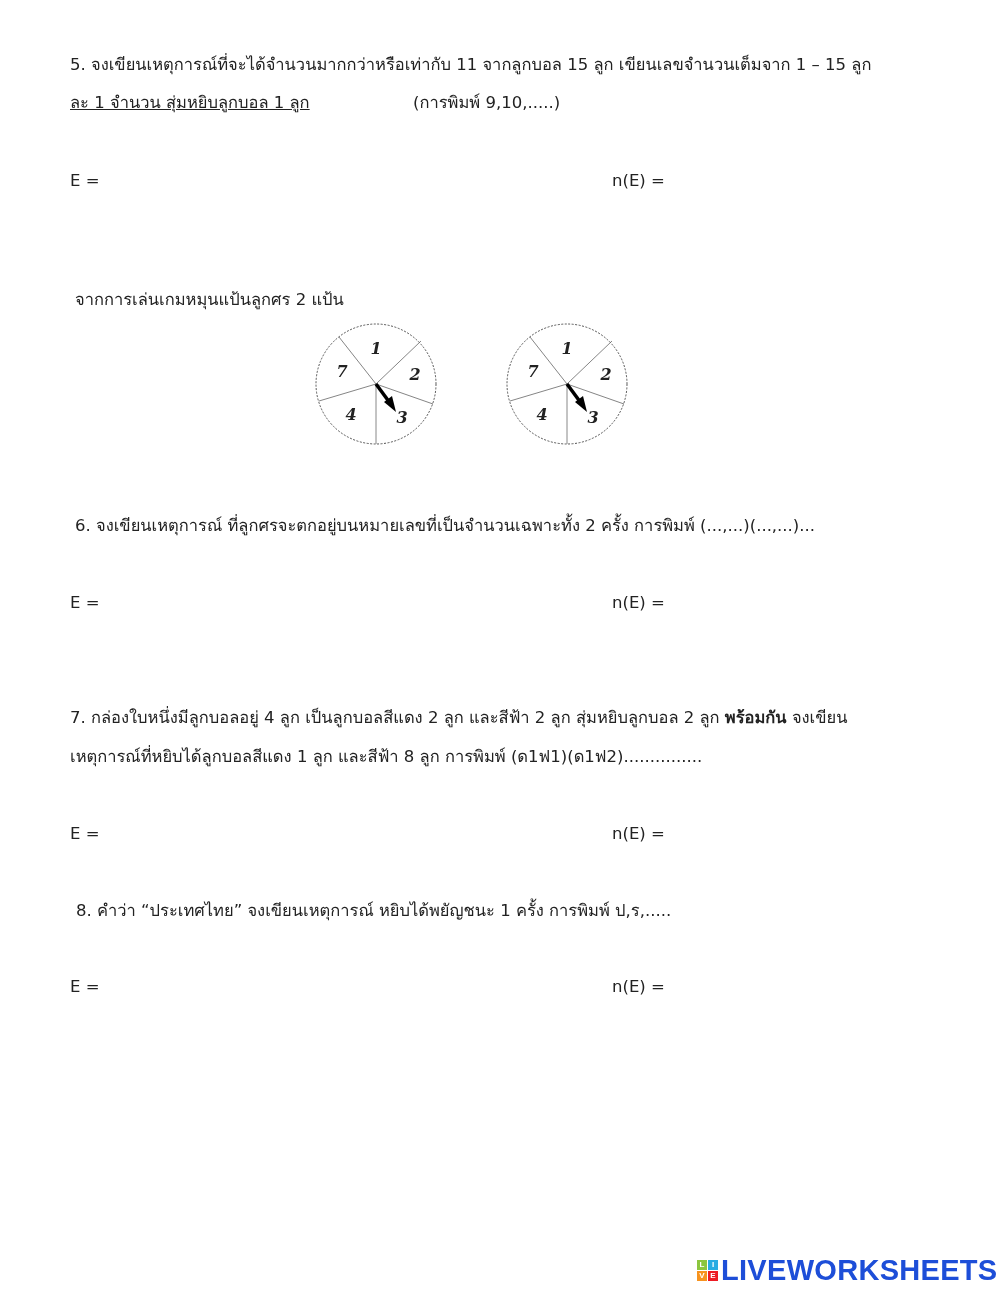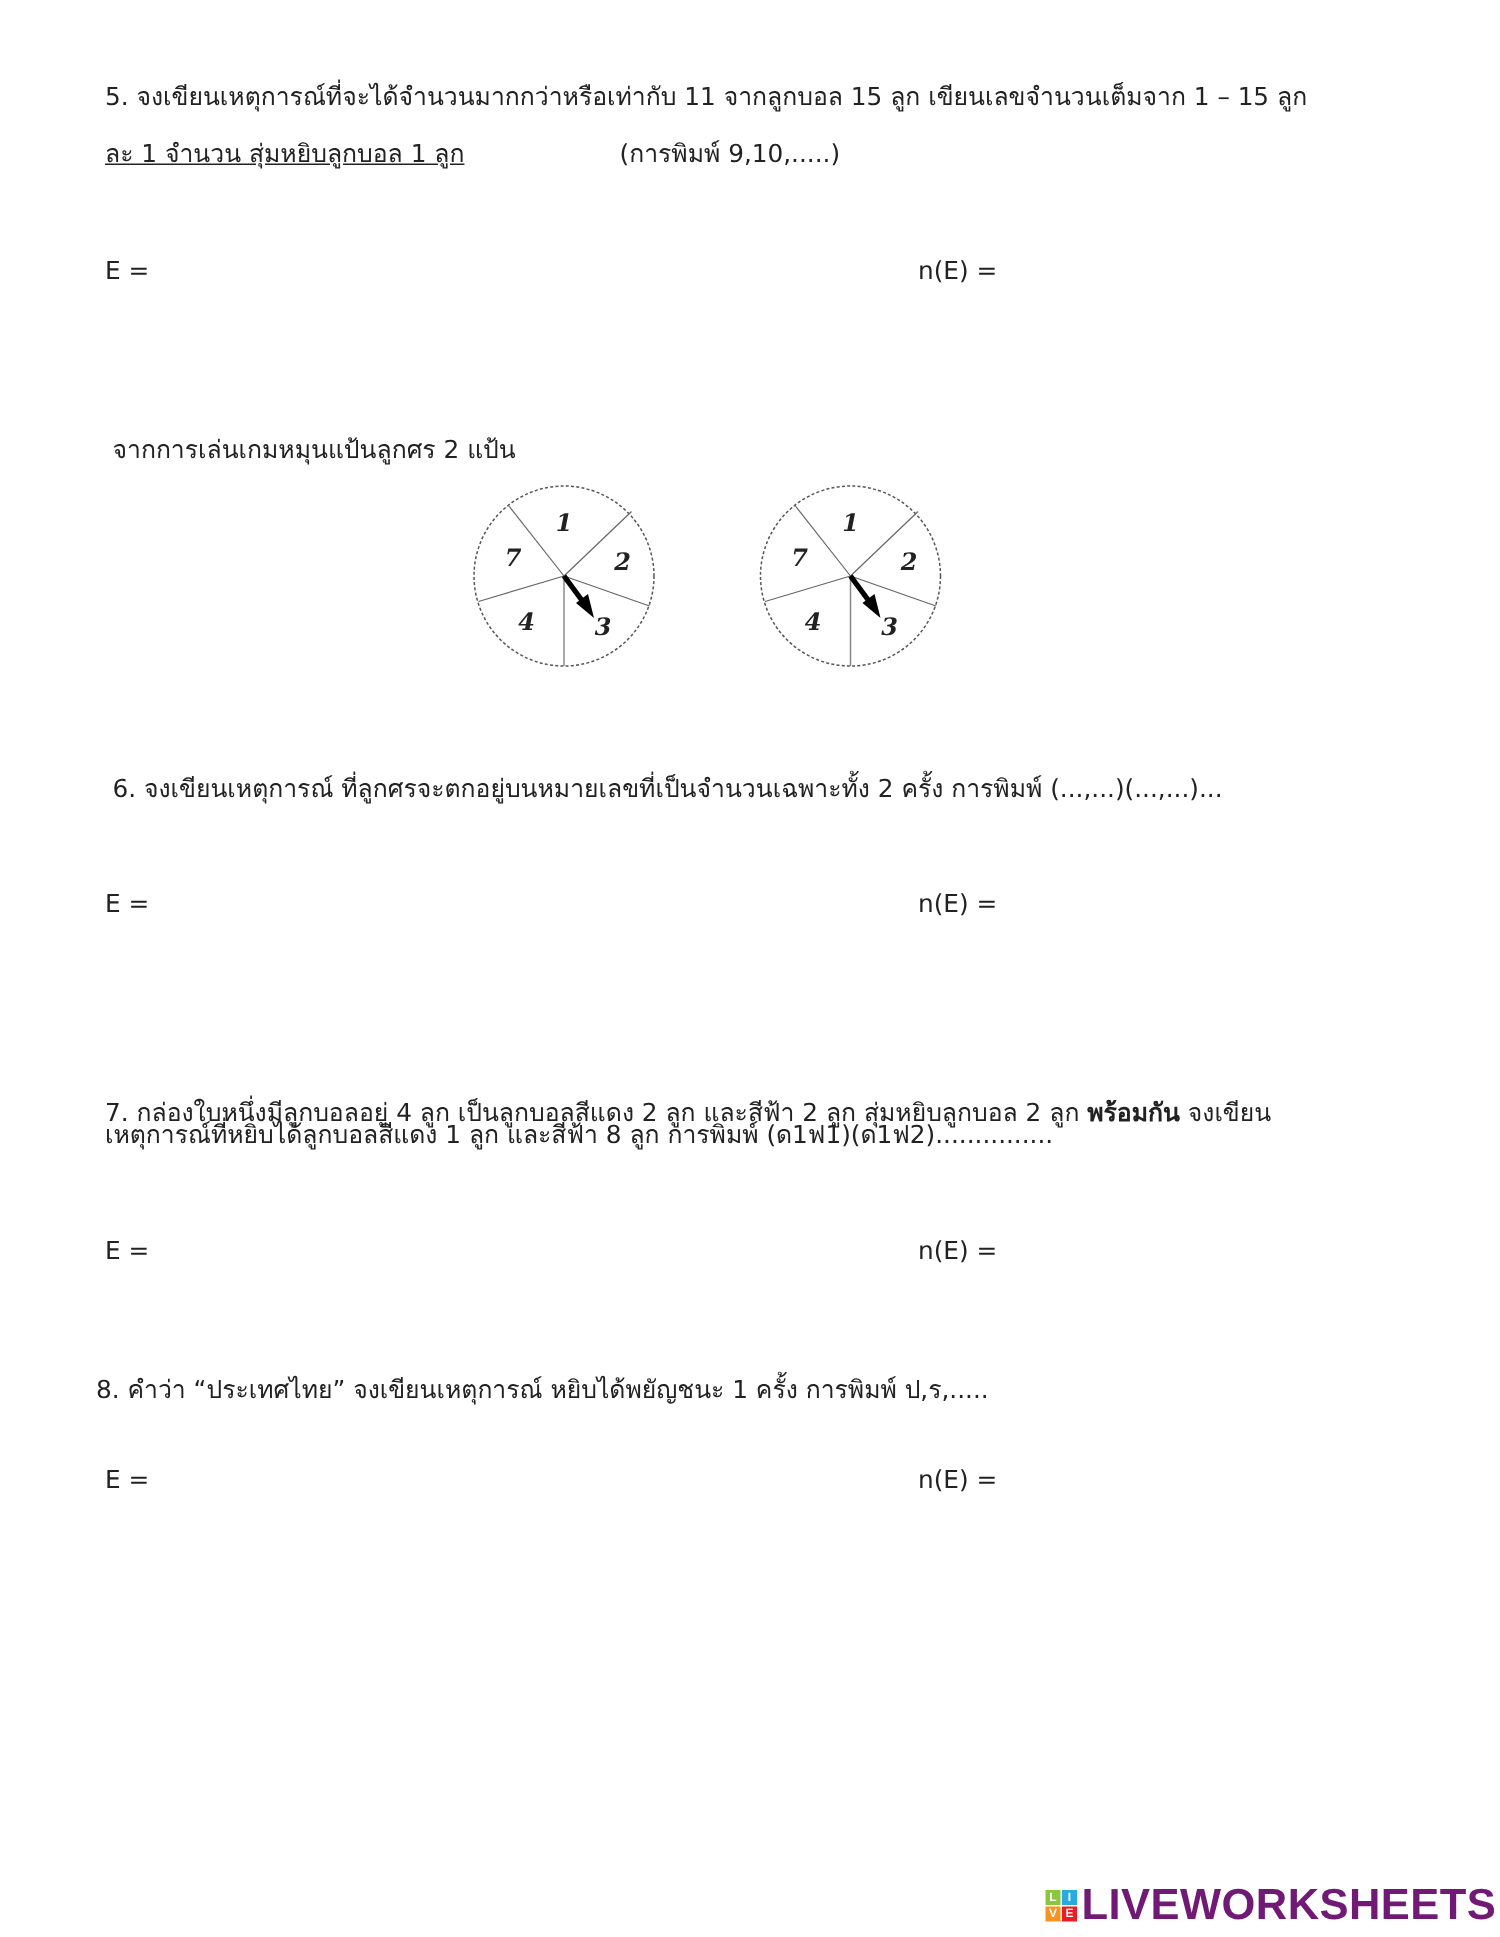--- a/index.html
+++ b/index.html
@@ -5,21 +5,21 @@
   html, body { margin: 0; padding: 0; background: #ffffff; }
   body { width: 1000px; height: 1291px; position: relative; overflow: hidden;
          font-family: "DejaVu Sans", "Liberation Sans", sans-serif; color: #222; }
   .t { position: absolute; font-size: 16.5px; white-space: nowrap; line-height: 1.2; }
   .u { }
   .b { font-weight: bold; }
   .spinner { position: absolute; }
   .logo { position: absolute; left: 697px; top: 1254px; display: flex; align-items: center; }
   .logo-blocks { display: grid; grid-template-columns: 10px 10px; grid-template-rows: 10px 10px; gap: 1px; margin-right: 3px; }
   .logo-blocks span { display: block; font-size: 8px; color: #fff; font-weight: bold; text-align: center; line-height: 10px; font-family: "Liberation Sans", sans-serif; }
-  .logo-text { font-family: "Liberation Sans", sans-serif; font-weight: bold; font-size: 29px; color: #701a75; letter-spacing: 0.3px; }
+  .logo-text { font-family: "Liberation Sans", sans-serif; font-weight: bold; font-size: 29px; color: #1d4ed8; letter-spacing: 0.3px; }
 </style>
 </head>
 <body>
 
 <div class="t" style="left:70px; top:55px;">5.  จงเขียนเหตุการณ์ที่จะได้จำนวนมากกว่าหรือเท่ากับ 11 จากลูกบอล 15 ลูก  เขียนเลขจำนวนเต็มจาก 1 – 15 ลูก</div>
 <div class="t" style="left:70px; top:93px;text-decoration:underline;">ละ 1 จำนวน สุ่มหยิบลูกบอล 1 ลูก</div>
 <div class="t" style="left:393px; top:93px;margin-left:20px;">(การพิมพ์ 9,10,.....)</div>
 <div class="t" style="left:70px; top:171px;">E  =</div>
 <div class="t" style="left:612px; top:171px;">n(E)  =</div>
 
@@ -56,28 +56,28 @@
   <text x="37" y="98" font-family="DejaVu Serif, serif" font-style="italic" font-weight="bold" font-size="16" text-anchor="middle" fill="#222">4</text>
   <text x="28" y="55" font-family="DejaVu Serif, serif" font-style="italic" font-weight="bold" font-size="16" text-anchor="middle" fill="#222">7</text>
 </svg>
 
 <div class="t" style="left:75px; top:516px;">
   <span>6. จงเขียนเหตุการณ์ ที่ลูกศรจะตกอยู่บนหมายเลขที่เป็น</span><span class="u">จำนวนเฉพาะ</span><span>ทั้ง 2 ครั้ง การพิมพ์ (...,...)(...,...)...</span>
 </div>
 <div class="t" style="left:70px; top:593px;">E  =</div>
 <div class="t" style="left:612px; top:593px;">n(E)  =</div>
 
-<div class="t" style="left:70px; top:732px;">
+<div class="t" style="left:70px; top:708px;">
   <span>7.  กล่องใบหนึ่งมีลูกบอลอยู่ 4 ลูก เป็นลูกบอลสีแดง 2 ลูก และสีฟ้า 2 ลูก สุ่มหยิบลูกบอล 2 ลูก </span><span class="u b">พร้อมกัน</span><span> จงเขียน</span>
 </div>
 <div class="t" style="left:70px; top:747px;">เหตุการณ์ที่หยิบได้ลูกบอลสีแดง 1 ลูก และสีฟ้า 8 ลูก การพิมพ์ (ด1ฟ1)(ด1ฟ2)...............</div>
 <div class="t" style="left:70px; top:824px;">E  =</div>
 <div class="t" style="left:612px; top:824px;">n(E)  =</div>
 
-<div class="t" style="left:64px; top:901px;margin-top:16px;">8. คำว่า “ประเทศไทย” จงเขียนเหตุการณ์ หยิบได้พยัญชนะ 1 ครั้ง  การพิมพ์ ป,ร,.....</div>
+<div class="t" style="left:76px; top:901px;">8. คำว่า “ประเทศไทย” จงเขียนเหตุการณ์ หยิบได้พยัญชนะ 1 ครั้ง  การพิมพ์ ป,ร,.....</div>
 <div class="t" style="left:70px; top:977px;">E  =</div>
 <div class="t" style="left:612px; top:977px;">n(E)  =</div>
 
 <div class="logo">
   <div class="logo-blocks">
     <span style="background:#8cc63f;">L</span>
     <span style="background:#29abe2;">I</span>
     <span style="background:#f7931e;">V</span>
     <span style="background:#ed1c24;">E</span>
   </div>

